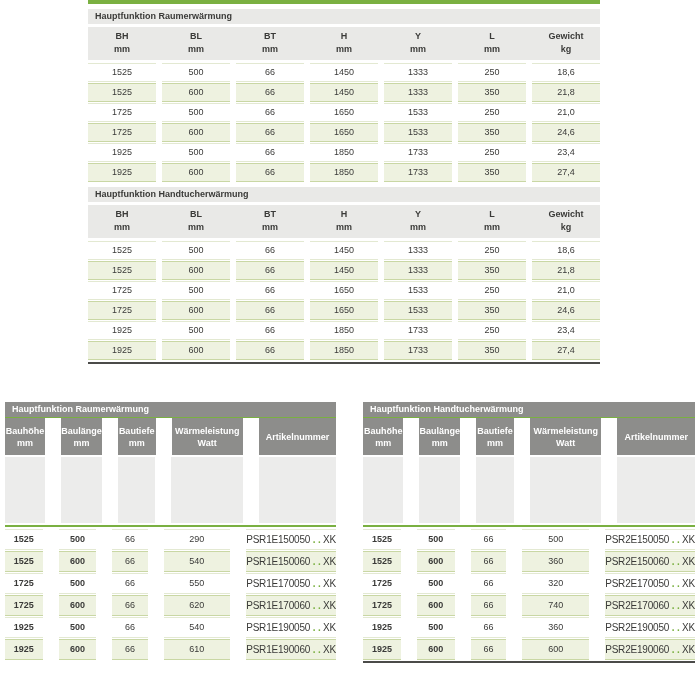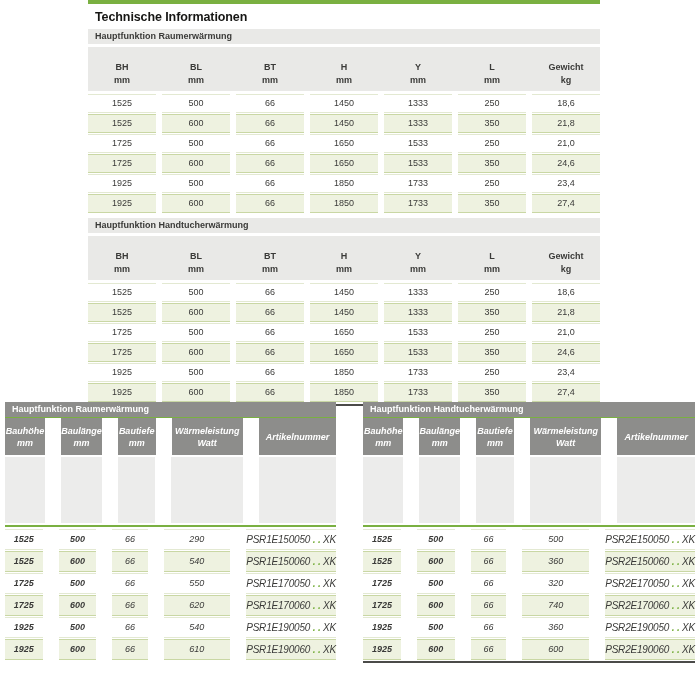--- a/index.html
+++ b/index.html
@@ -19,37 +19,37 @@
 
   
   .top-block{position:absolute;left:88px;top:0;width:512px;}
   .green-bar{height:4px;background:var(--green);}
   .page-title{font-size:12.5px;font-weight:bold;color:#161614;
               padding-left:7px;margin:6px 0 0;letter-spacing:-0.1px;}
   .sec-header{background:var(--section-header-bg);font-size:9px;font-weight:bold;
               height:15px;line-height:15px;padding-left:7px;margin:5px 0 3px;}
   .t-headrow{background:var(--section-header-bg);display:grid;
              grid-template-columns:repeat(7,1fr);column-gap:6px;
-             padding:14px 0 4px;margin-bottom:3px;}
+             padding:3px 0 4px;margin-bottom:3px;}
   .t-headcell{text-align:center;font-weight:bold;font-size:9px;line-height:13px;}
   .t-row{display:grid;grid-template-columns:repeat(7,1fr);column-gap:6px;margin-bottom:1px;}
   .t-cell{text-align:center;font-size:9px;height:17px;line-height:17px;
           border-top:1px solid var(--row-border);border-bottom:1px solid var(--row-border);}
   .t-row.shade .t-cell{background:var(--row-shade);
           border-top-color:var(--row-shade-border);border-bottom-color:var(--row-shade-border);}
   .top-divider{border-top:2px solid var(--dark-line);margin-top:2px;}
 
   
   .bottom-table{position:absolute;top:402px;width:331px;}
   .bottom-table.left{left:5px;}
   .bottom-table.right{left:363px;width:332px;}
   .bt-title{background:var(--dark-header-bg);color:#fff;font-weight:bold;font-size:9px;
             height:15px;line-height:15px;padding-left:7px;
             border-bottom:1px solid var(--green);}
-  .b-grid{display:grid;grid-template-columns:48fr 48fr 45fr 85fr 92fr;column-gap:16px;font-style:italic;}
+  .b-grid{display:grid;grid-template-columns:48fr 48fr 45fr 85fr 92fr;column-gap:16px;}
   .b-headrow{margin-bottom:2px;}
   .b-headcell{background:var(--dark-header-bg);color:#fff;font-weight:bold;font-size:9px;
               line-height:12px;height:37px;display:flex;flex-direction:column;
               align-items:center;justify-content:center;text-align:center;}
   .b-spacer-row{margin-bottom:2px;}
   .b-spacercell{background:var(--spacer-bg);height:66px;}
   .green-line{height:2px;background:var(--green);margin-bottom:2px;}
   .b-row{margin-bottom:1px;}
   .b-cell{text-align:center;font-size:9px;height:19px;line-height:19px;
           border-top:1px solid var(--row-border);border-bottom:1px solid var(--row-border);
@@ -59,21 +59,20 @@
   .b-cell.bold{font-weight:bold;}
   .b-cell.art{font-size:10px;letter-spacing:-0.2px;}
   .dots{color:var(--green);font-weight:bold;}
   .dark-bottom{border-top:2px solid var(--dark-line);margin-top:1px;}
 </style>
 </head>
 <body>
 
 <div class="top-block">
   <div class="green-bar"></div>
-  <h1 class="page-title">Technische Informationen</h1>
   <div>
       <div class="sec-header">Hauptfunktion Raumerwärmung</div>
       <div class="t-headrow">
         <div class="t-headcell">
           <div class="hc-label">BH</div>
           <div class="hc-unit">mm</div>
         </div>
         <div class="t-headcell">
           <div class="hc-label">BL</div>
           <div class="hc-unit">mm</div>

